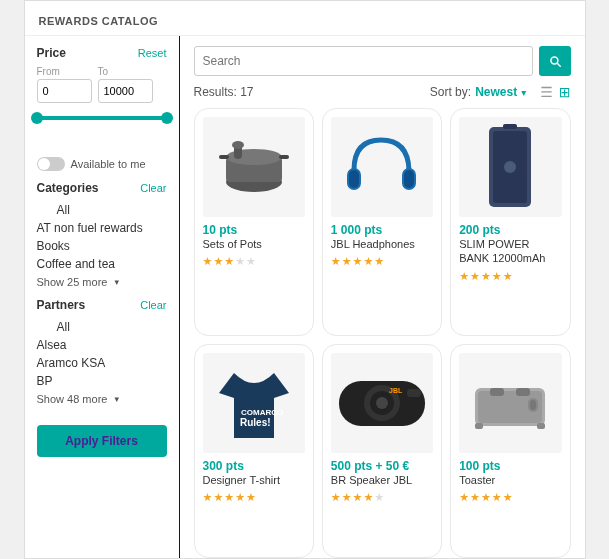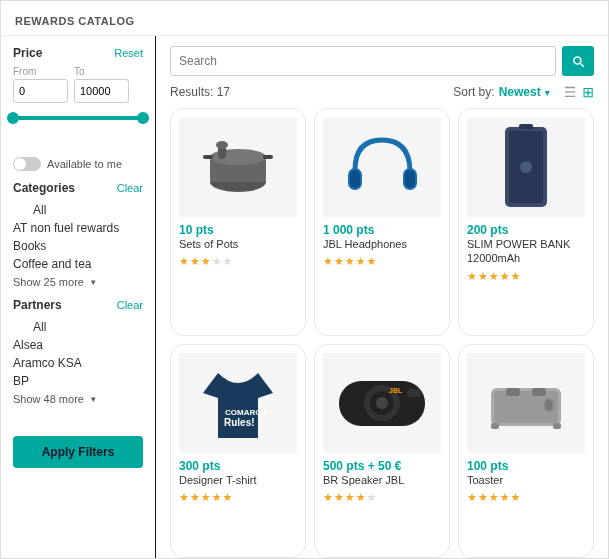--- a/index.html
+++ b/index.html
@@ -1,17 +1,17 @@
 <!DOCTYPE html>
 <html><head>
   <meta charset="utf-8">
   <style>
     * { box-sizing: border-box; margin: 0; padding: 0; }
     body { font-family: Arial, sans-serif; background: #f0f0f0; display: flex; justify-content: center; align-items: center; min-height: 100vh; }
-    .app-container { width: 609px; height: 559px; background: #fff; border: 1px solid #ddd; overflow: hidden; display: flex; flex-direction: column; }
+    .app-container { width: 562px; height: 559px; background: #fff; border: 1px solid #ddd; overflow: hidden; display: flex; flex-direction: column; }
     .header { padding: 10px 14px 6px; border-bottom: 1px solid #eee; }
     .header-title { font-size: 11px; font-weight: bold; color: #555; letter-spacing: 0.5px; }
     .main-area { display: flex; flex: 1; overflow: hidden; }
     
     .sidebar { width: 155px; min-width: 155px; padding: 10px 12px; border-right: 1px solid #0f172a; overflow-y: auto; font-size: 12px; }
     .search-area { flex: 1; padding: 10px 14px 0; display: flex; flex-direction: column; overflow: hidden; }
     
     .search-bar-row { display: flex; align-items: center; gap: 6px; margin-bottom: 8px; }
     .search-input { flex: 1; height: 30px; border: 1px solid #ccc; border-radius: 3px; padding: 0 8px; font-size: 12px; color: #999; }
     .search-btn { width: 32px; height: 30px; background: #00a99d; border: none; border-radius: 3px; cursor: pointer; display: flex; align-items: center; justify-content: center; }
@@ -133,21 +133,21 @@
             <div class="sidebar-cat-item">Aramco KSA</div>
             <div class="sidebar-cat-item">BP</div>
           </div>
         <div class="show-more">
           <span>Show 48 more</span>
           <span class="show-more-chevron">▾</span>
         </div>
       </div>
 
       
-      <button style="width:100%;height:32px;background:#00a99d;color:#0f172a;border:none;border-radius:4px;font-size:12px;font-weight:bold;cursor:pointer;margin-top:21px;">Apply Filters</button>
+      <button style="width:100%;height:32px;background:#00a99d;color:#4c1d95;border:none;border-radius:4px;font-size:12px;font-weight:bold;cursor:pointer;margin-top:10px;">Apply Filters</button>
     </div>
 
     <div class="search-area">
 
       <div class="search-bar-row">
         <input class="search-input" type="text" placeholder="Search" style="">
         <button class="search-btn">
           <svg width="14" height="14" viewBox="0 0 24 24">
               <path d="M21 21l-4.35-4.35M17 11A6 6 0 1 1 5 11a6 6 0 0 1 12 0z" stroke="white" stroke-width="2.5" fill="none" stroke-linecap="round"></path>
             </svg>

